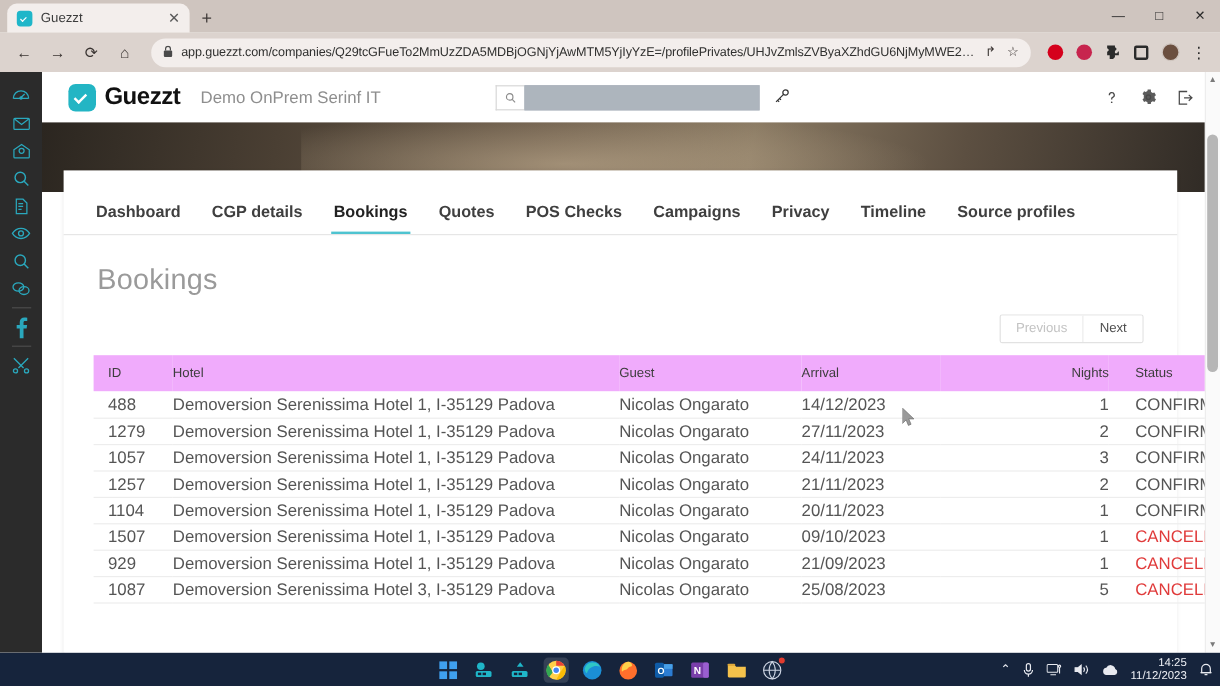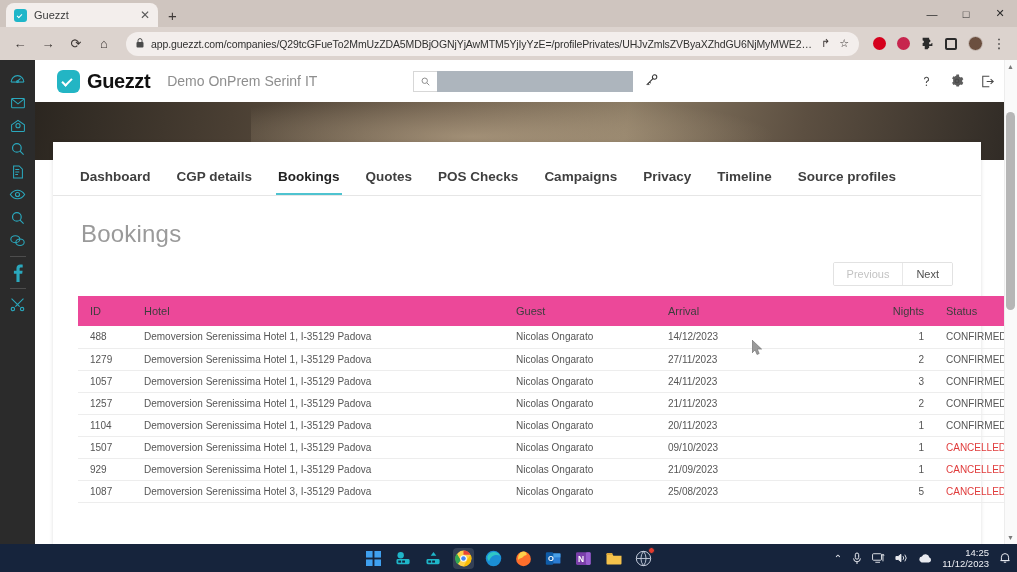--- a/index.html
+++ b/index.html
@@ -155,25 +155,25 @@
   .pager { display:flex; justify-content:flex-end; padding: 14px 28px 0 0; }
   .pager-group { display:flex; border:1px solid #e2e2e2; border-radius: 2px; overflow:hidden;align-items:flex-end; }
   .pager-btn { font-size: 11px; padding: 5px 13px; background:#fff; }
   .pager-btn.disabled { color: #c3c3c3; border-right: 1px solid #e8e8e8; }
   .pager-btn.enabled { color: #4f4f4f; }
 
   
   .tablewrap { padding: 10px 25px 0 25px; }
   table { width: 100%; border-collapse: collapse; table-layout: fixed; }
   thead th {
-    background: #ec4899; font-size: 11px; font-weight: normal; color: #3d3d3d;
+    background: #f0abfc; font-size: 11px; font-weight: normal; color: #3d3d3d;
     text-align: left; padding: 9px 0 9px 0; height: 29px;
   }
   tbody td {
-    font-size: 10px; color: #555; padding: 0; height: 22px;
+    font-size: 14px; color: #555; padding: 0; height: 22px;
     border-bottom: 1px solid #ededed; vertical-align: middle;
   }
   .c-id     { width: 66px; padding-left: 12px !important; }
   .c-hotel  { width: 372px; margin-left: 26px; }
   .c-guest  { width: 152px; }
   .c-arr    { width: 116px; }
   .c-gap    { width: 96px; }
   .c-nights { width: 44px; text-align: right; }
   .c-status { width: 104px; padding-left: 22px !important; }
   .st-conf { color: #555; }

